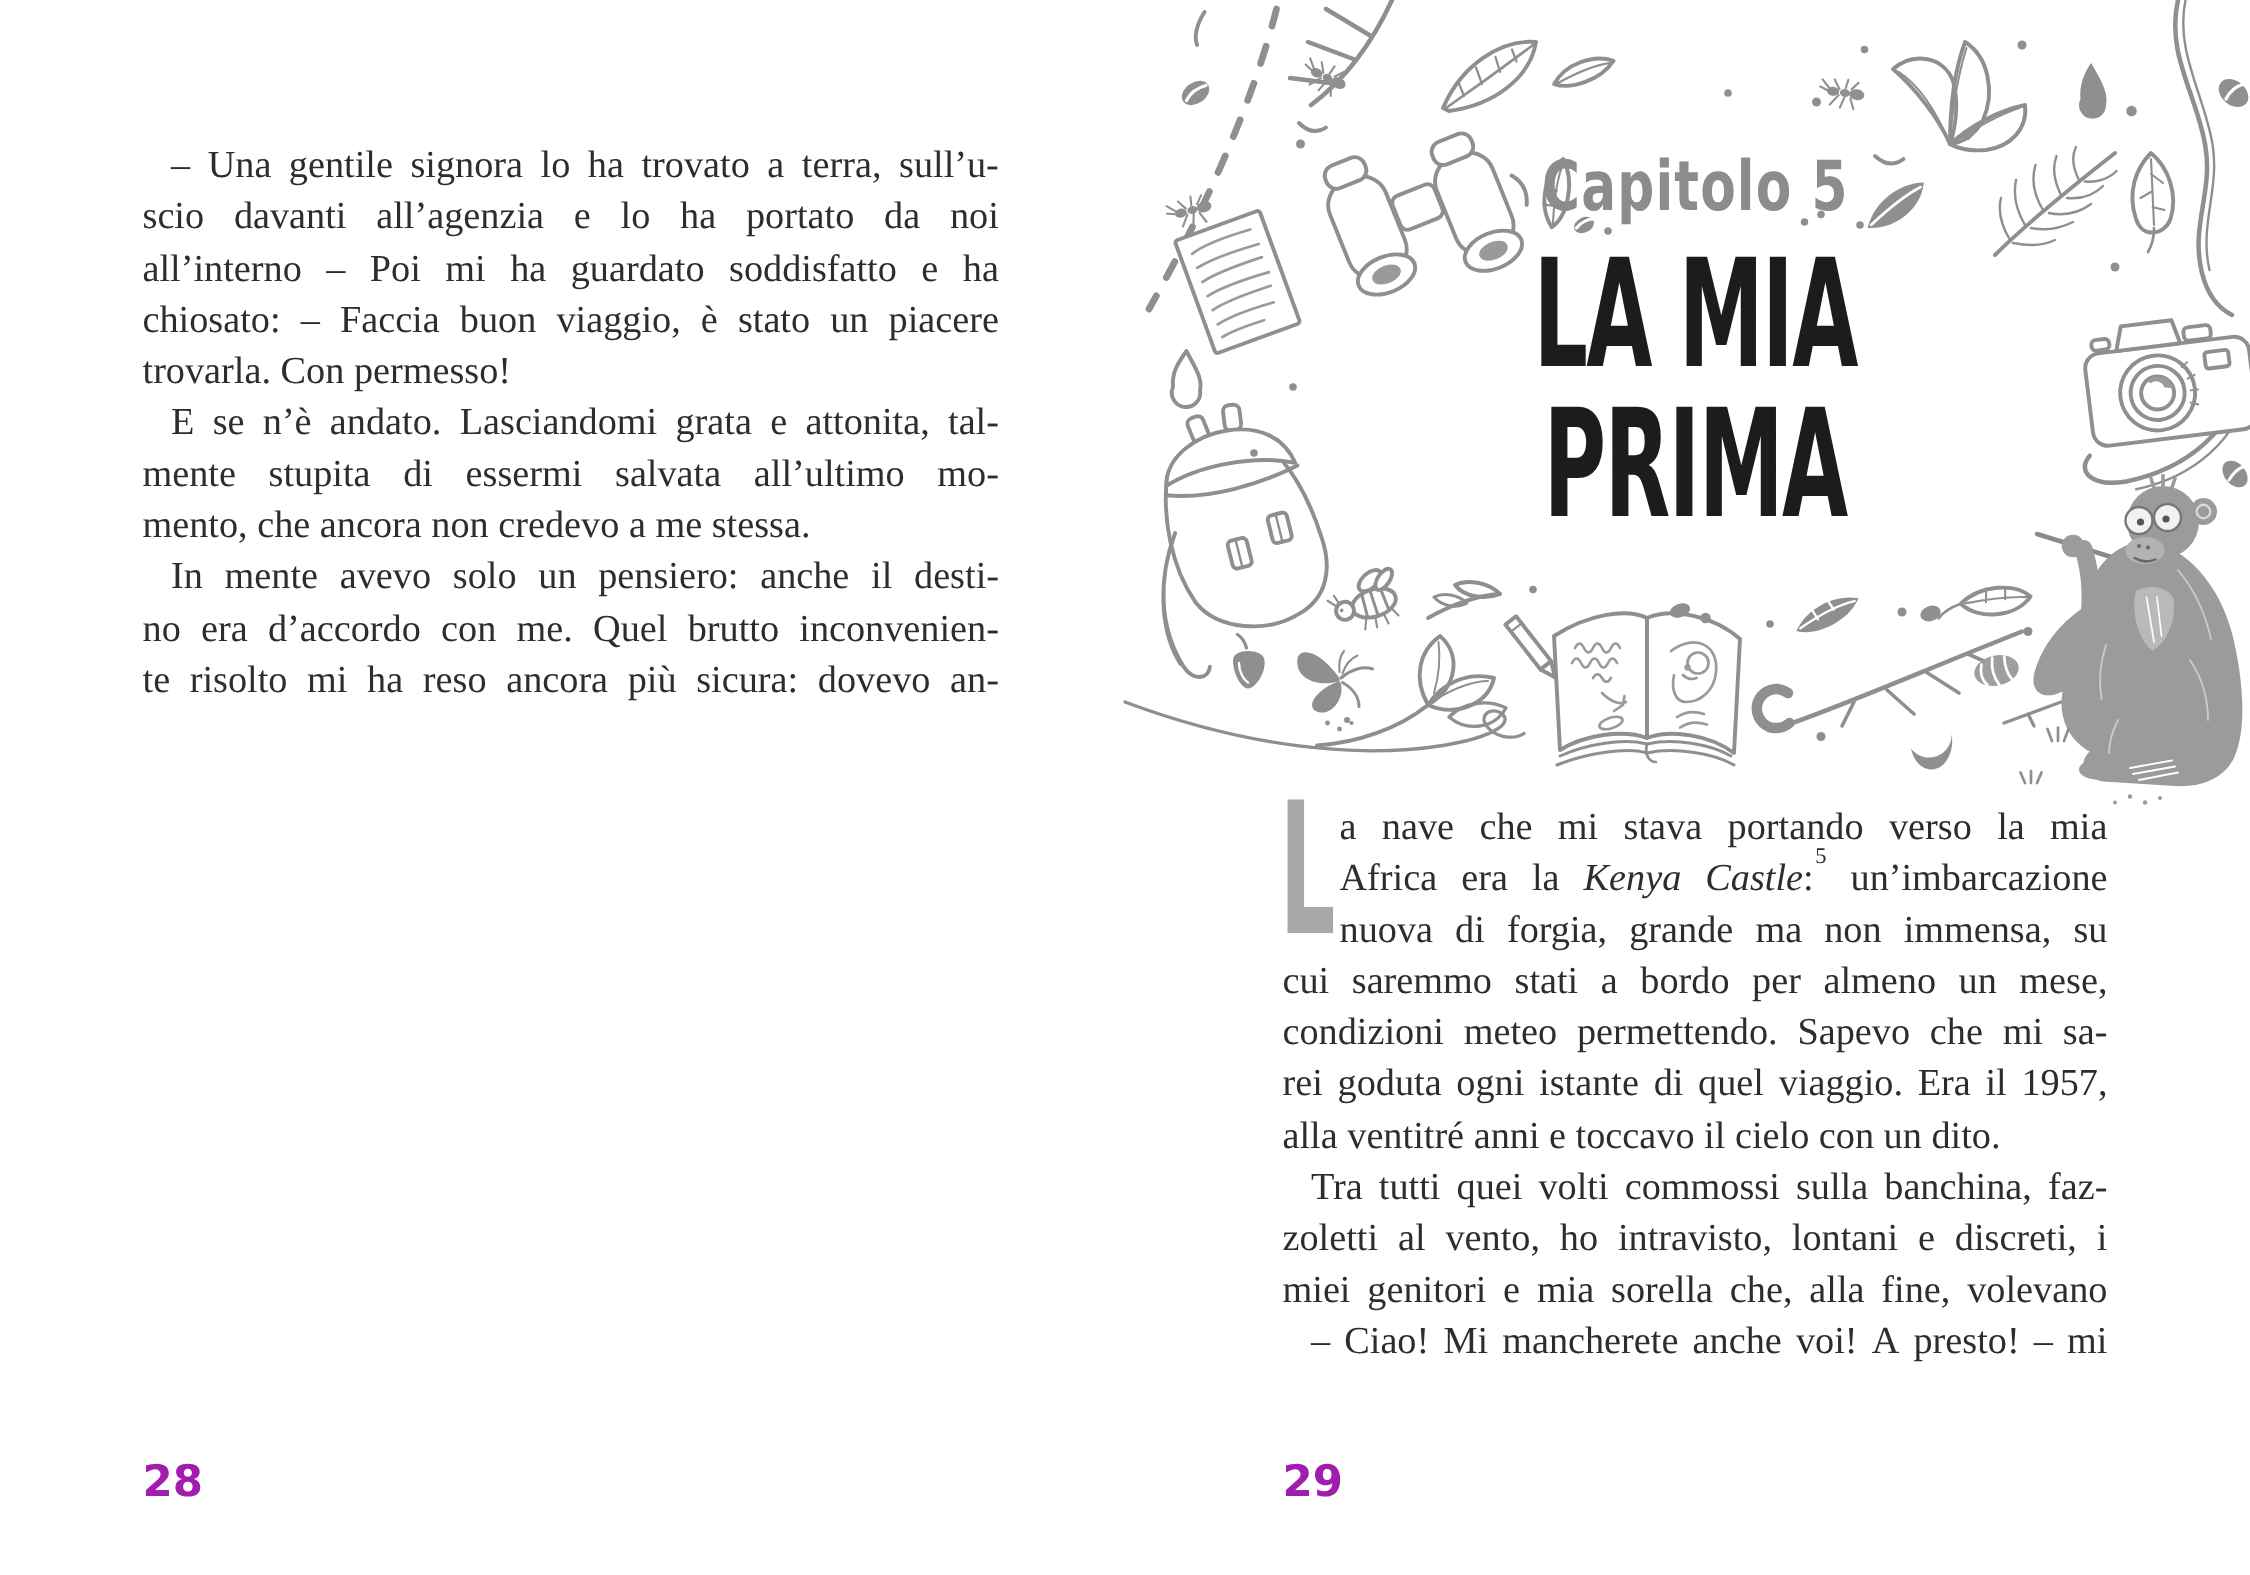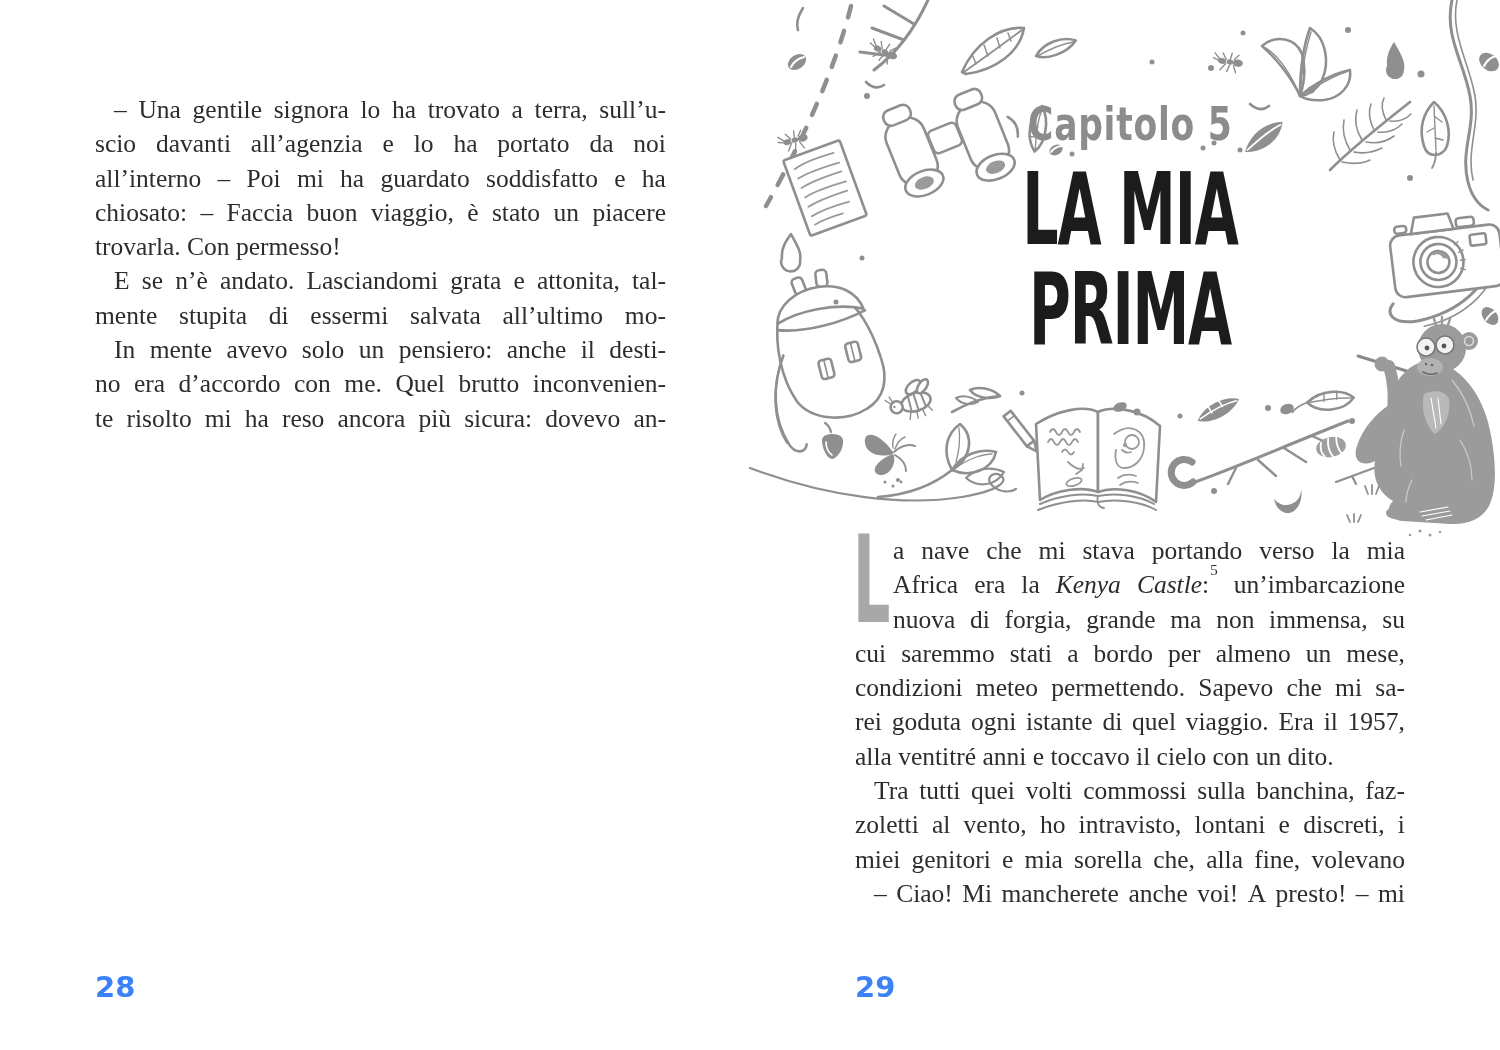--- a/index.html
+++ b/index.html
@@ -31,21 +31,21 @@
            font-family:"DejaVu Sans","Liberation Sans",sans-serif;font-weight:bold;}
   .chapter span{display:inline-block;font-size:46px;line-height:1;transform:scaleX(.75);transform-origin:center top;letter-spacing:1px;}
 
   .title{position:absolute;left:855px;width:550px;text-align:center;z-index:2;color:#1c1c1c;
          font-family:"DejaVu Sans","Liberation Sans",sans-serif;font-weight:bold;}
   .title span{display:inline-block;font-size:100px;line-height:1;transform-origin:center top;letter-spacing:-2px;}
   .t1{top:160px;} .t1 span{transform:scaleX(.57);}
   .t2{top:240px;} .t2 span{transform:scaleX(.53);}
 
   
-  .pn{position:absolute;z-index:2;color:#3b82f6;font-family:"DejaVu Sans","Liberation Sans",sans-serif;
+  .pn{position:absolute;z-index:2;color:#a21caf;font-family:"DejaVu Sans","Liberation Sans",sans-serif;
       font-weight:bold;font-size:29px;}
   .pn.left{left:95px;top:970px;}
   .pn.right{left:855px;top:970px;width:550px;text-align:left;}
 </style>
 </head>
 <body>
 
 <div class="spread">
 
   <svg class="doodles" viewBox="740 0 760 560" fill="none" stroke="#8f8f8f" stroke-width="2.6" stroke-linecap="round" stroke-linejoin="round">
@@ -436,20 +436,21 @@
         </div>
         <div class="line j">
           <span class="w">mente</span>
           <span class="w">stupita</span>
           <span class="w">di</span>
           <span class="w">essermi</span>
           <span class="w">salvata</span>
           <span class="w">all’ultimo</span>
           <span class="w">mo-</span>
         </div>
+        <div class="line">mento, che ancora non credevo a me stessa.</div>
       </div>
       <div class="para">
         <div class="line ind j">
           <span class="w">In</span>
           <span class="w">mente</span>
           <span class="w">avevo</span>
           <span class="w">solo</span>
           <span class="w">un</span>
           <span class="w">pensiero:</span>
           <span class="w">anche</span>

